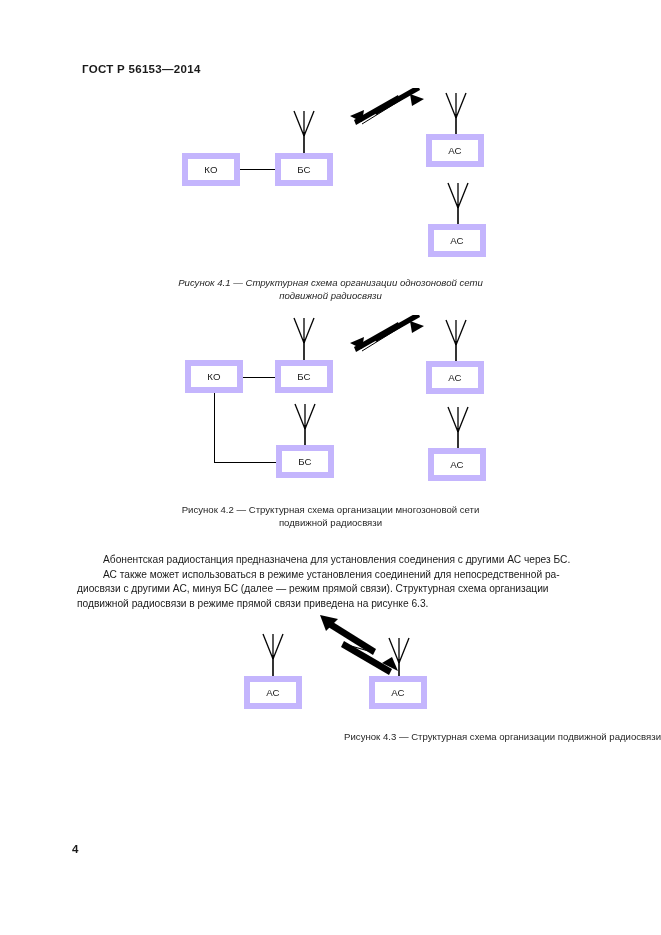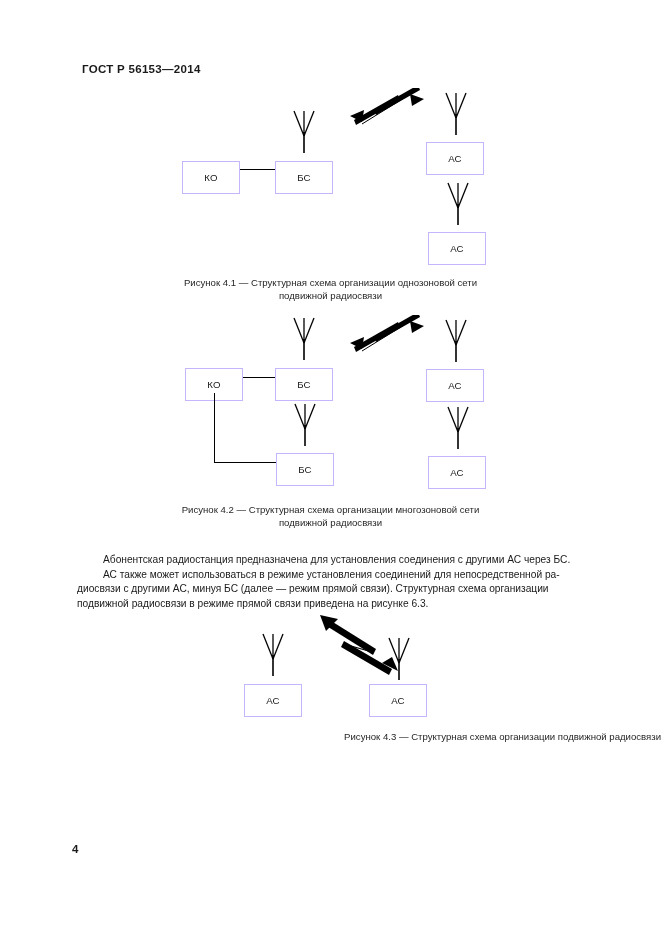--- a/index.html
+++ b/index.html
@@ -68,29 +68,28 @@
     text-indent: 26px;
   }
 
   
   .diagram {
     position: absolute;
   }
   .node {
     position: absolute;
     box-sizing: border-box;
-    border: 1px solid #c4b5fd;
+    border: 6px solid #c4b5fd;
     background: #ffffff;
     font-size: 9.7px;
     color: #1a1a1a;
     display: flex;
     align-items: center;
     justify-content: center;
     letter-spacing: 0.2px;
-    margin-top: 8px;
   }
   .wire {
     position: absolute;
     background: #000000;
   }
   .wire.h { height: 1px; }
   .wire.v { width: 1px; }
   .ant {
     position: absolute;
   }
@@ -145,21 +144,21 @@
       <line x1="16" y1="43" x2="16" y2="22" stroke="#000" stroke-width="1.6"></line>
       <line x1="16" y1="26" x2="6" y2="1" stroke="#000" stroke-width="1.3"></line>
       <line x1="16" y1="26" x2="16" y2="1" stroke="#000" stroke-width="1.3"></line>
       <line x1="16" y1="26" x2="26" y2="1" stroke="#000" stroke-width="1.3"></line>
     </svg>
     <div class="node" style="left:428px; top:224px; width:58px; height:33px;">
       <span>АС</span>
     </div>
   </div>
 
-  <div class="caption" style="top:276px;">
+  <div class="caption" style="top:276px;font-style:italic;">
     <span class="cap-line">Рисунок 4.1 — Структурная схема организации однозоновой сети</span>
     <span class="cap-line">подвижной радиосвязи</span>
   </div>
 
   <div class="diagram" style="left:0; top:0; width:661px; height:500px;">
 
     <svg class="arrow-link" style="left:348px; top:315px;" width="78" height="42" viewBox="0 0 78 42">
       <polygon points="8,43 52,18 50,13 6,38" fill="#000" transform="translate(0,-6)"></polygon>
       <polygon points="2,34 16,28 14,40" fill="#000" transform="translate(0,-6)"></polygon>
       <polygon points="26,48 70,23 72,28 28,53" fill="#000" transform="translate(0,-26)"></polygon>

